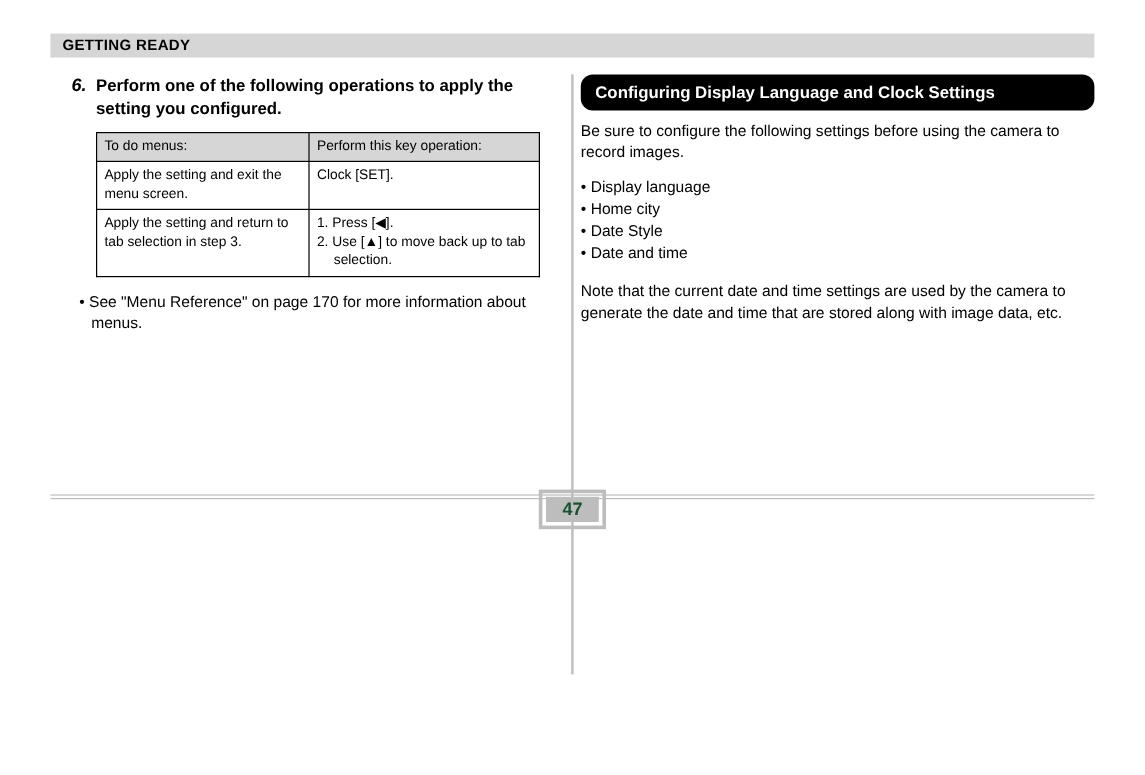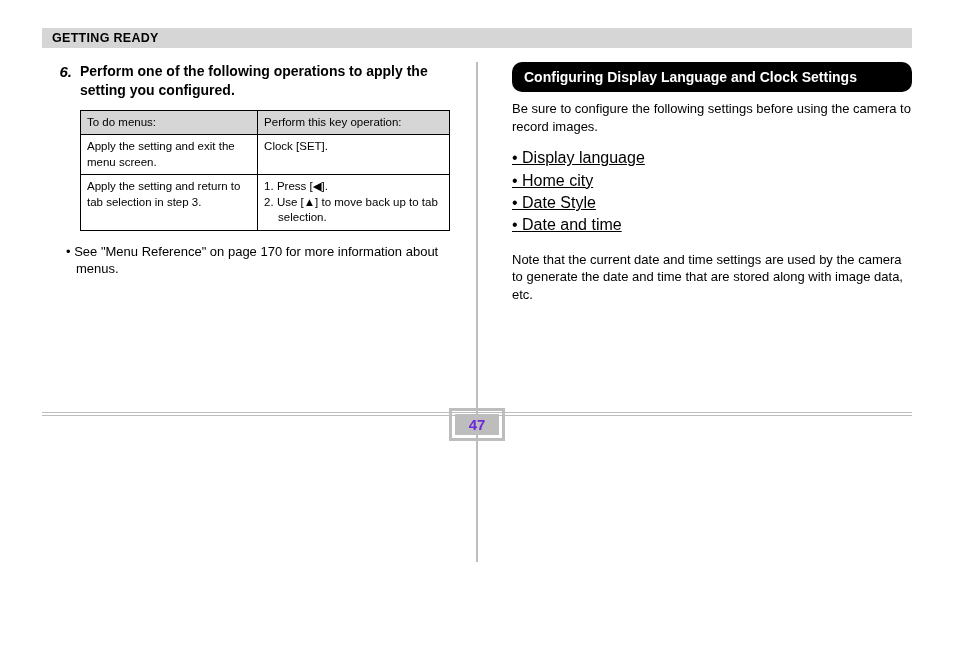--- a/index.html
+++ b/index.html
@@ -23,21 +23,21 @@
     gap: 0;
     height: 500px;
   }
   .col {
     width: 50%;
     padding: 0 20px 0 8px;
     font-size: 13px;
     line-height: 1.35;
   }
   .col.left { padding-right: 22px; padding-left: 12px; }
-  .col.right { padding-left: 34px; padding-right: 0; }
+  .col.right { padding-left: 6px; padding-right: 0; }
   .divider {
     width: 2px;
     background: #bdbdbd;
     margin: 0 0;
   }
   .step-line {
     display: flex;
     gap: 8px;
     font-weight: bold;
     font-size: 14px;
@@ -77,21 +77,21 @@
     color: #fff;
     border-radius: 10px;
     padding: 6px 12px 6px 12px;
     font-weight: bold;
     font-size: 14px;
     line-height: 1.3;
     margin-bottom: 8px;
   }
   .para { margin-bottom: 12px; font-size: 13px; line-height: 1.35; }
   .list-plain { margin-bottom: 14px; }
-  .list-plain div { font-size: 16px; line-height: 1.4; text-decoration: underline; }
+  .list-plain div { font-size: 13px; line-height: 1.4; }
   .footer {
     position: absolute;
     bottom: 14px;
     left: 42px;
     right: 42px;
     height: 40px;
   }
   .footer-line-top, .footer-line-bot {
     height: 1px;
     background: #bdbdbd;
@@ -107,21 +107,21 @@
     position: relative;
     top: -4px;
   }
   .page-box-outer {
     border: 3px solid #bdbdbd;
     padding: 0;
     display: inline-block;
   }
   .page-box-inner {
     background: #bdbdbd;
-    color: #6d28d9;
+    color: #14532d;
     font-weight: bold;
     font-size: 15px;
     padding: 2px 14px;
     margin: 3px;
     display: inline-block;
   }
 </style>
 </head>
 <body>
 

